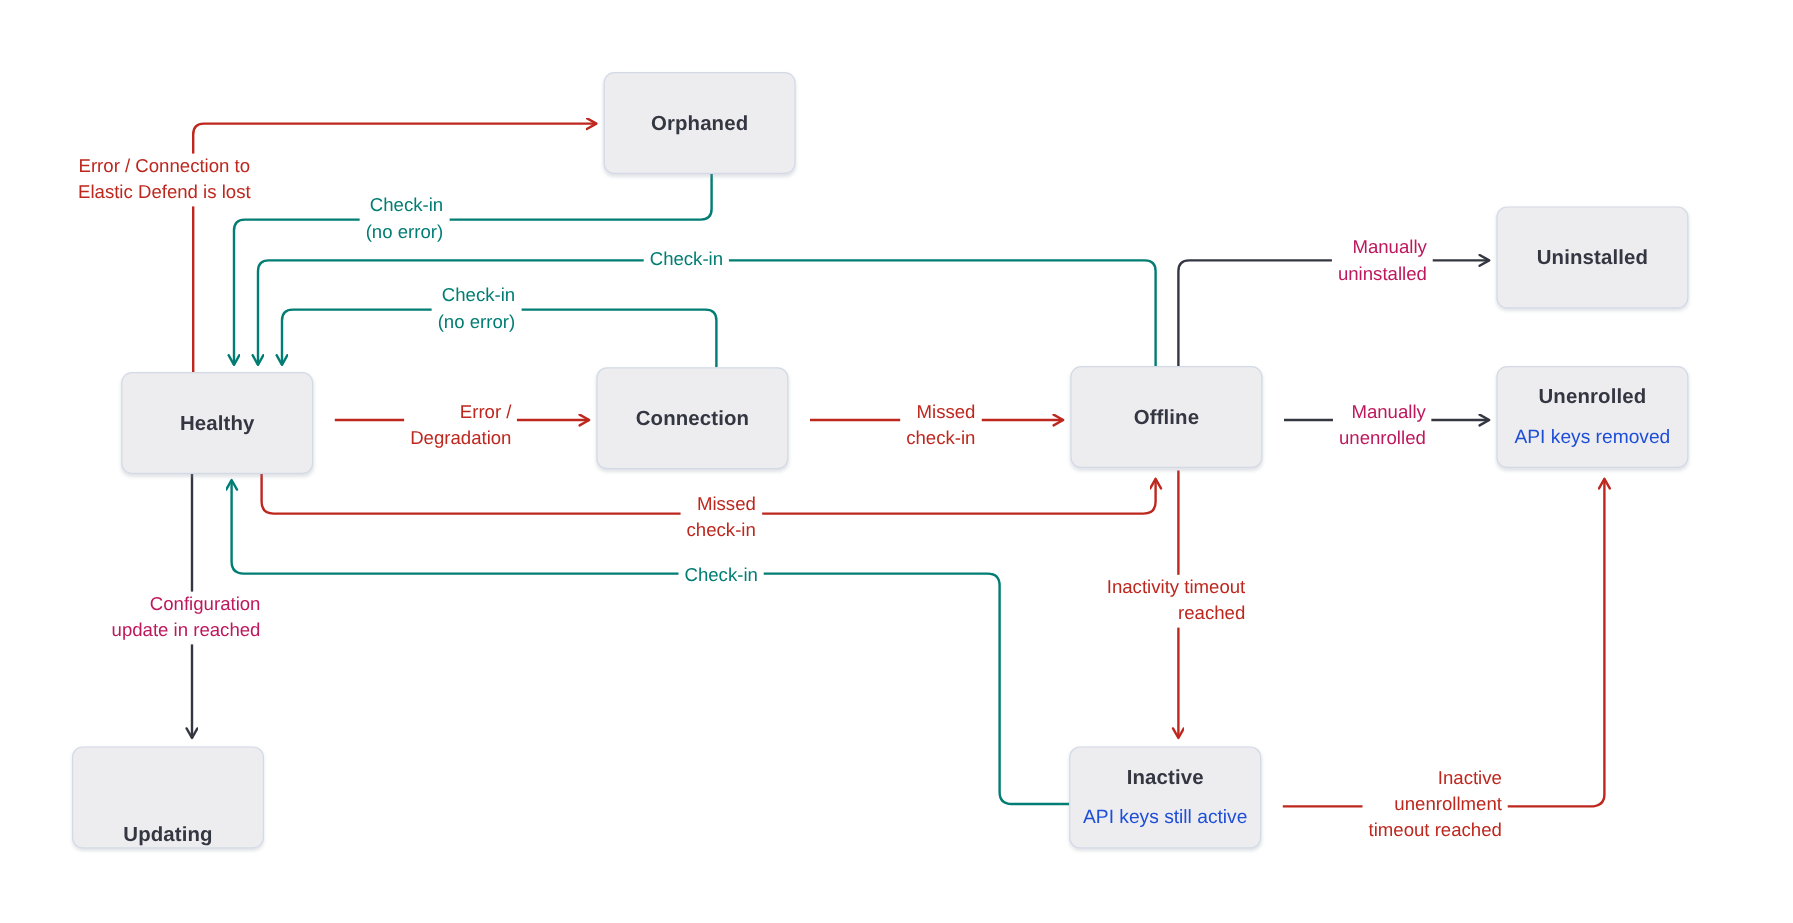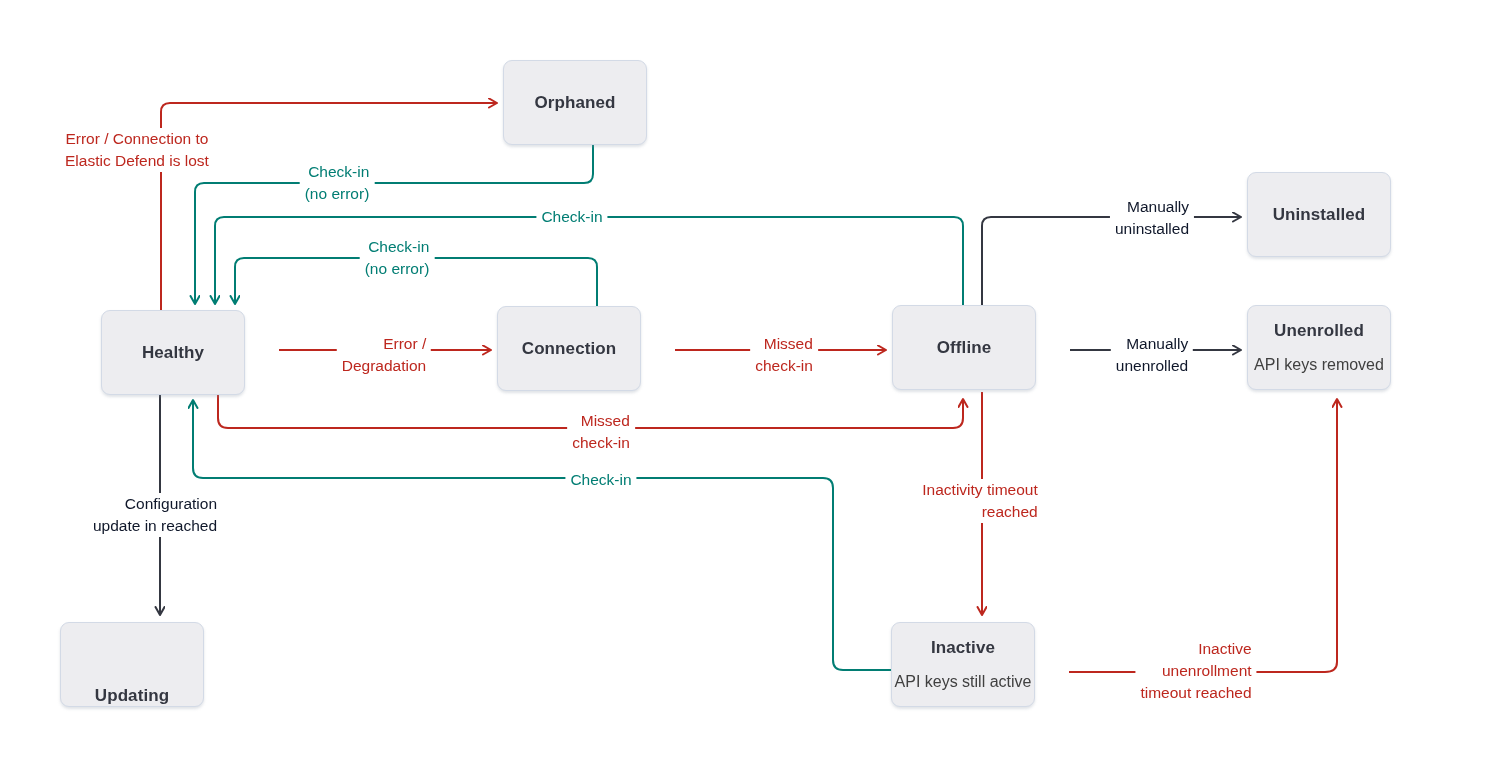--- a/index.html
+++ b/index.html
@@ -13,49 +13,49 @@
   body{font-family:"Liberation Sans", sans-serif;}
   .stage{
     position:relative;
     width:1494px;height:769px;
     background:#ffffff;
     overflow:hidden;
   }
   .edges{position:absolute;left:0;top:0;}
   .node{
     position:absolute;
-    width:144px;height:85px;
+    width:160px;height:85px;
     box-sizing:border-box;
     background:var(--node-fill);
     border:1.5px solid var(--node-border);
     border-radius:9px;
     display:flex;flex-direction:column;
     align-items:center;justify-content:center;
     gap:3px;
     box-shadow:0 2px 3px rgba(145,155,170,0.28);
   }
   .node .title{
     font-size:17px;font-weight:700;color:var(--dark);
     letter-spacing:.1px;
   }
   .node .sub{
-    font-size:16px;font-weight:400;color:#404040;margin-top:12px;
+    font-size:16px;font-weight:400;color:#1d4ed8;margin-top:12px;
   }
   .lbl{
     position:absolute;
     background:#ffffff;
     font-size:15.5px;line-height:22px;
     text-align:right;
     white-space:pre-line;
     padding:0 5px;
   }
   .lbl.centered{transform:translateX(-50%);}
   .lbl.red{color:var(--red);}
   .lbl.teal{color:var(--teal);}
-  .lbl.dark{color:#0f172a;}
+  .lbl.dark{color:#be185d;}
 
   
   #node-orphaned   {left:503px;top:60px;}
   #node-uninstalled{left:1247px;top:172px;}
   #node-healthy    {left:101px;top:310px;}
   #node-unhealthy  {left:497px;top:306px;}
   #node-offline    {left:892px;top:305px;}
   #node-unenrolled {left:1247px;top:305px;}
   #node-updating   {left:60px;top:622px;justify-content:flex-end;}
   #node-inactive   {left:891px;top:622px;}

